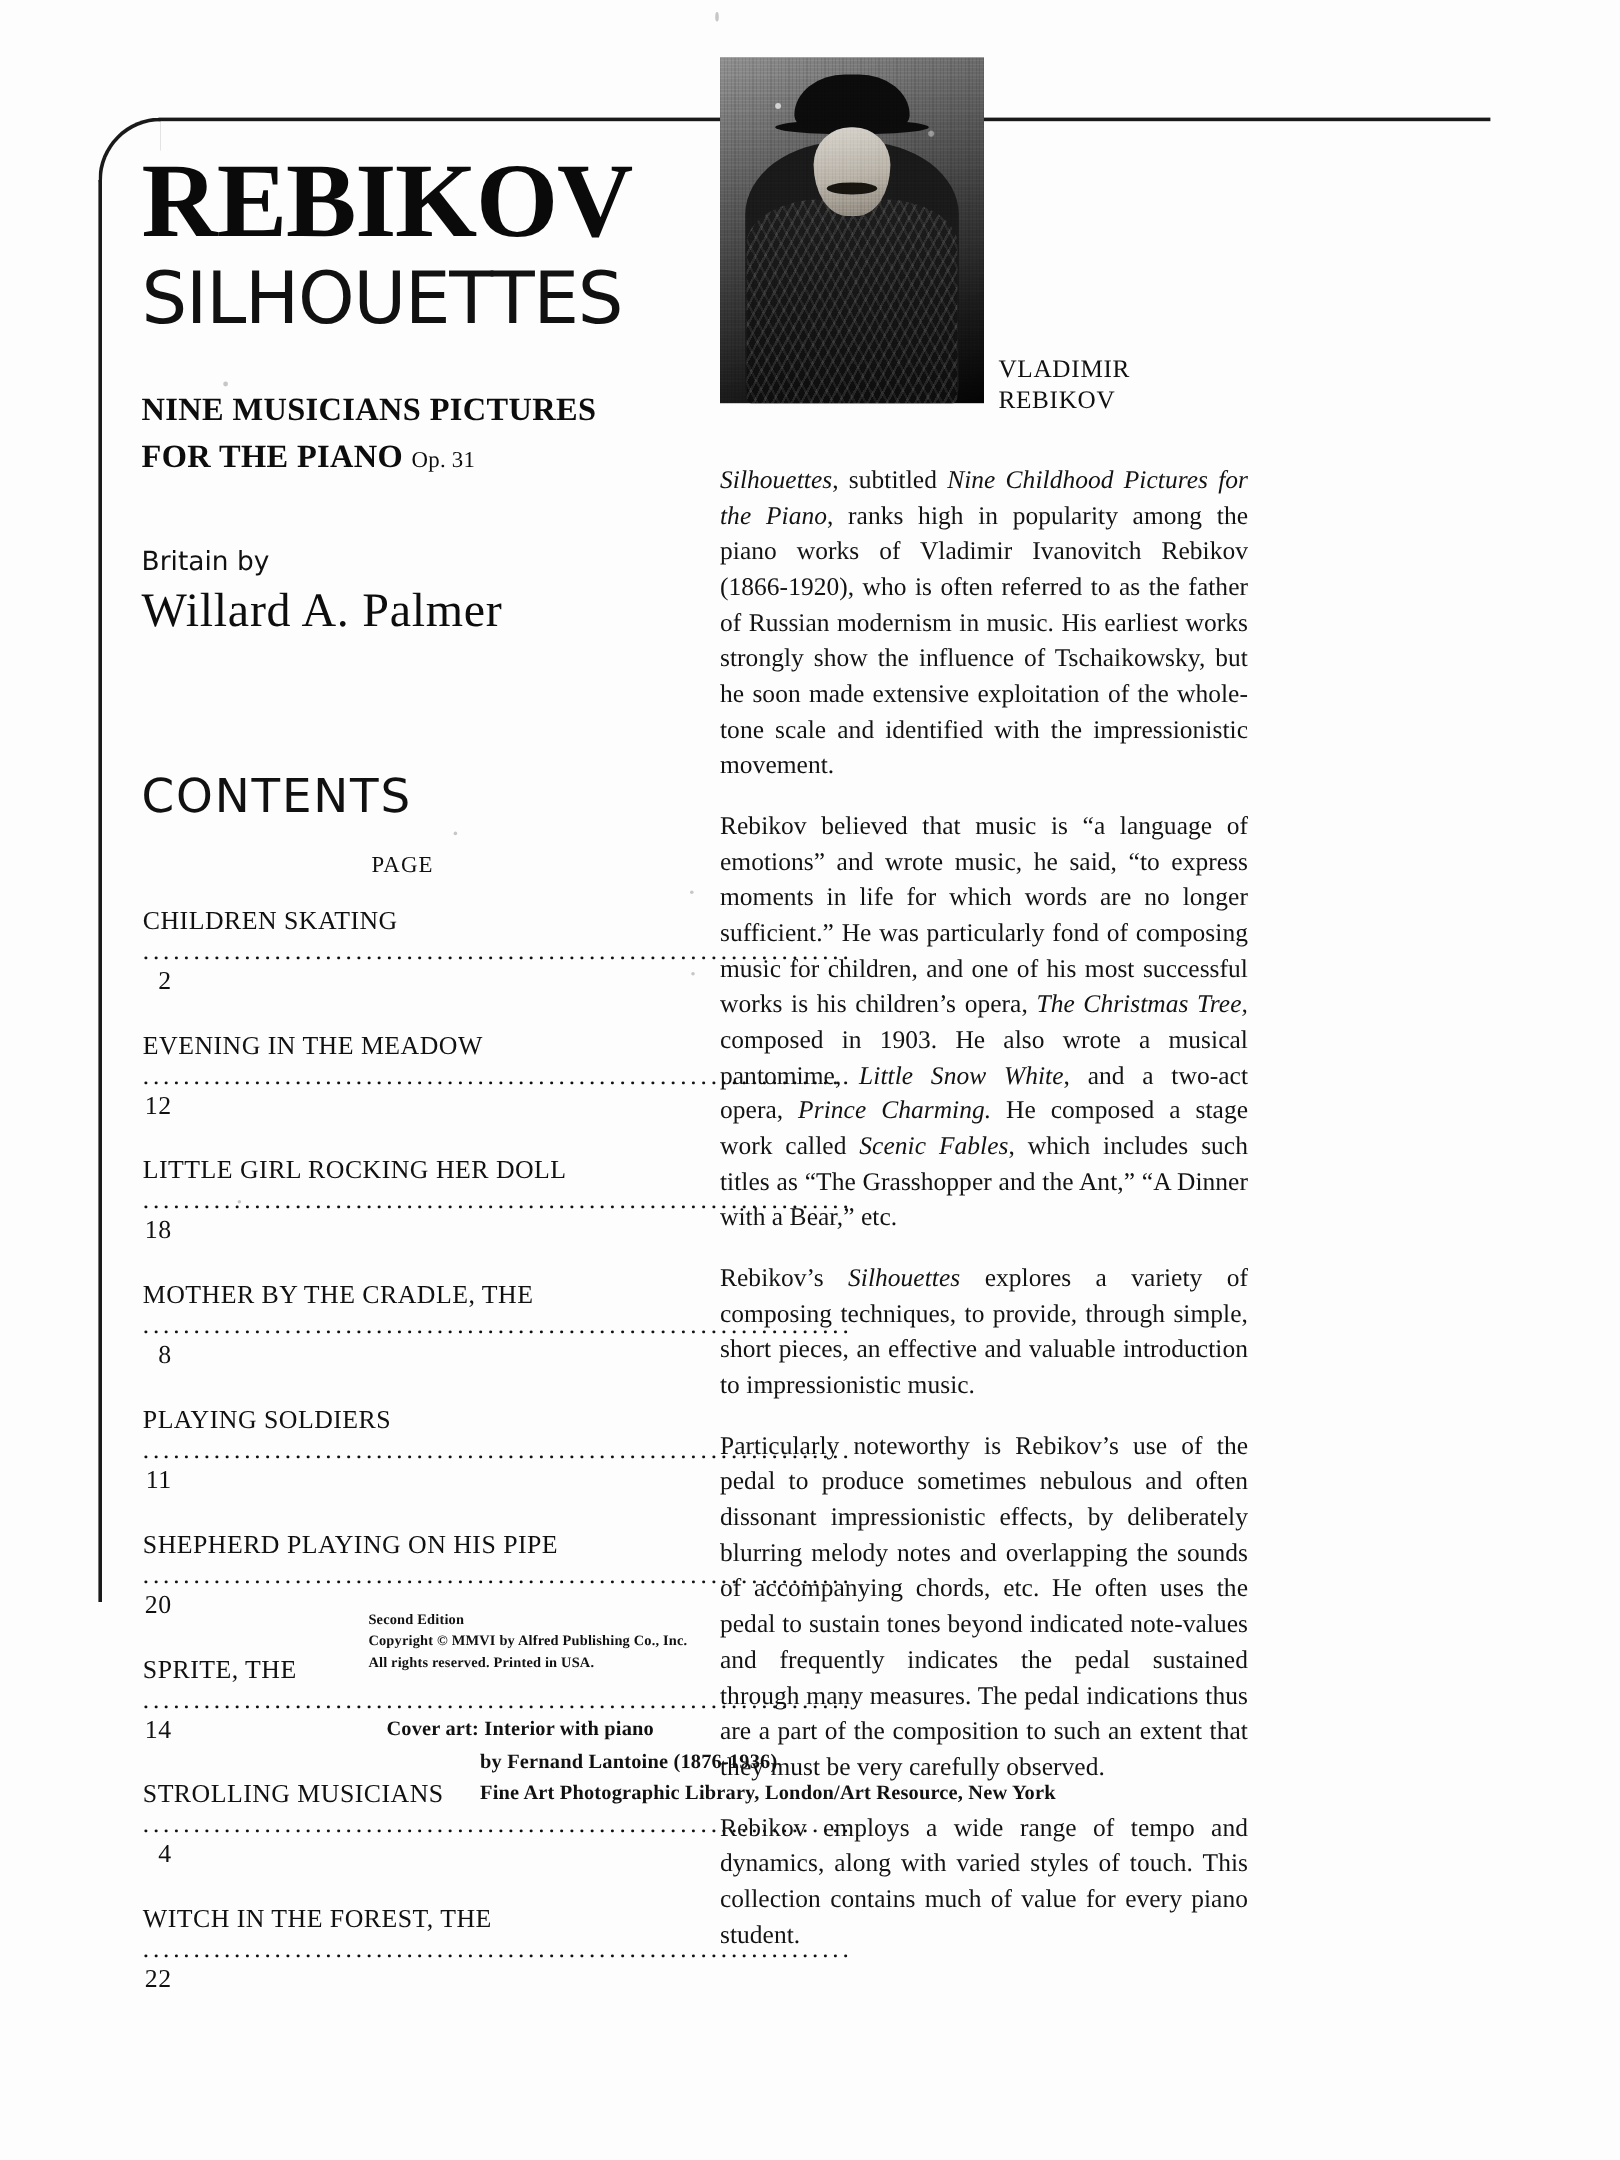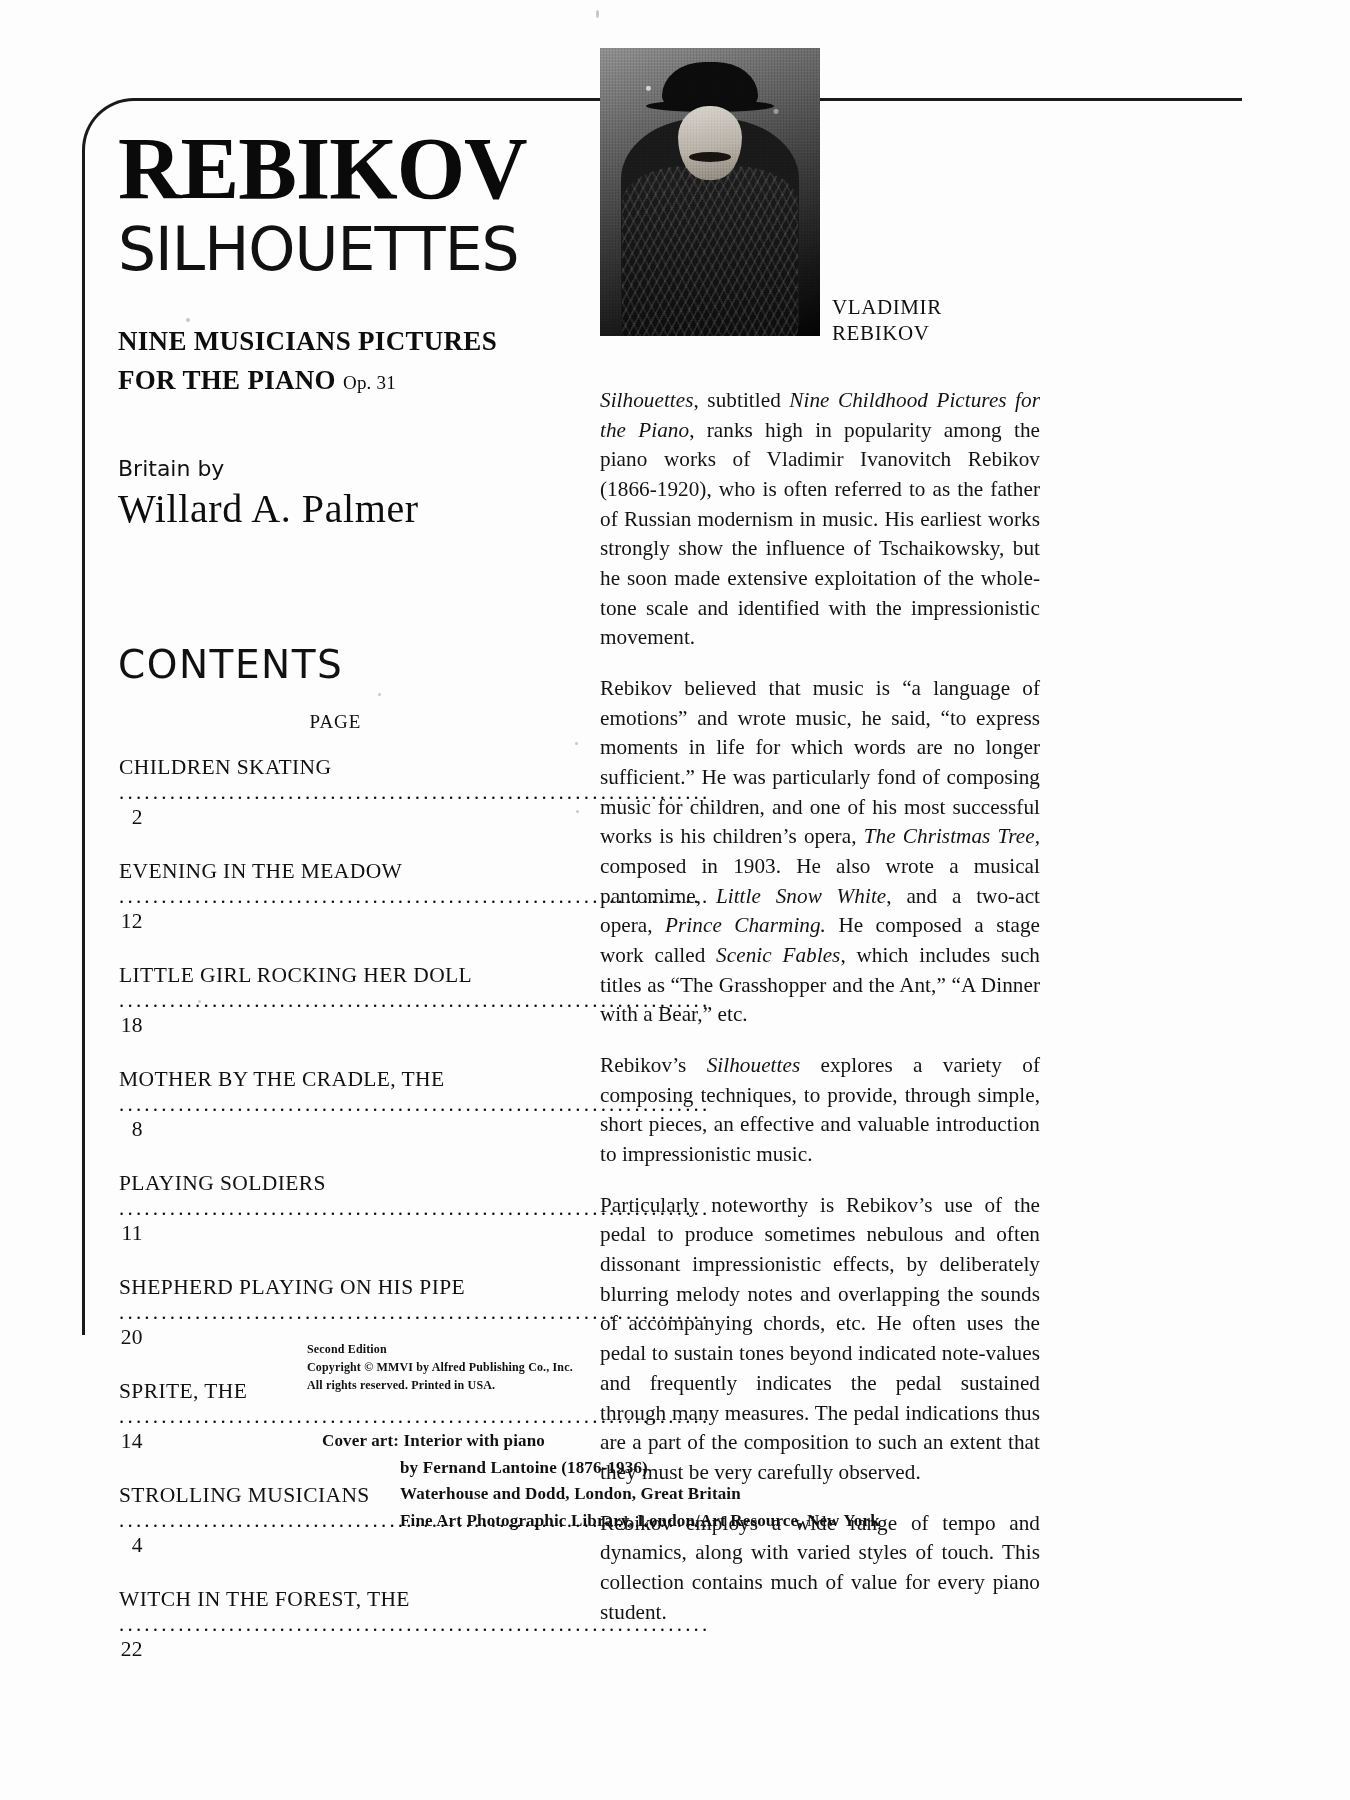--- a/index.html
+++ b/index.html
@@ -438,17 +438,16 @@
     <div>Copyright © MMVI by Alfred Publishing Co., Inc.</div>
     <div>All rights reserved.  Printed in USA.</div>
   </div>
 
   <div class="cover-credit">
     <div>
       <span class="lead">Cover art:</span>
       <span>Interior with piano</span>
     </div>
     <div class="indent">by Fernand Lantoine (1876-1936)</div>
-    <div class="indent">Waterhouse and Dodd, London, Great Britain</div>
     <div class="indent">Fine Art Photographic Library, London/Art Resource, New York</div>
   </div>
 
 </div>
 
 </body></html>

